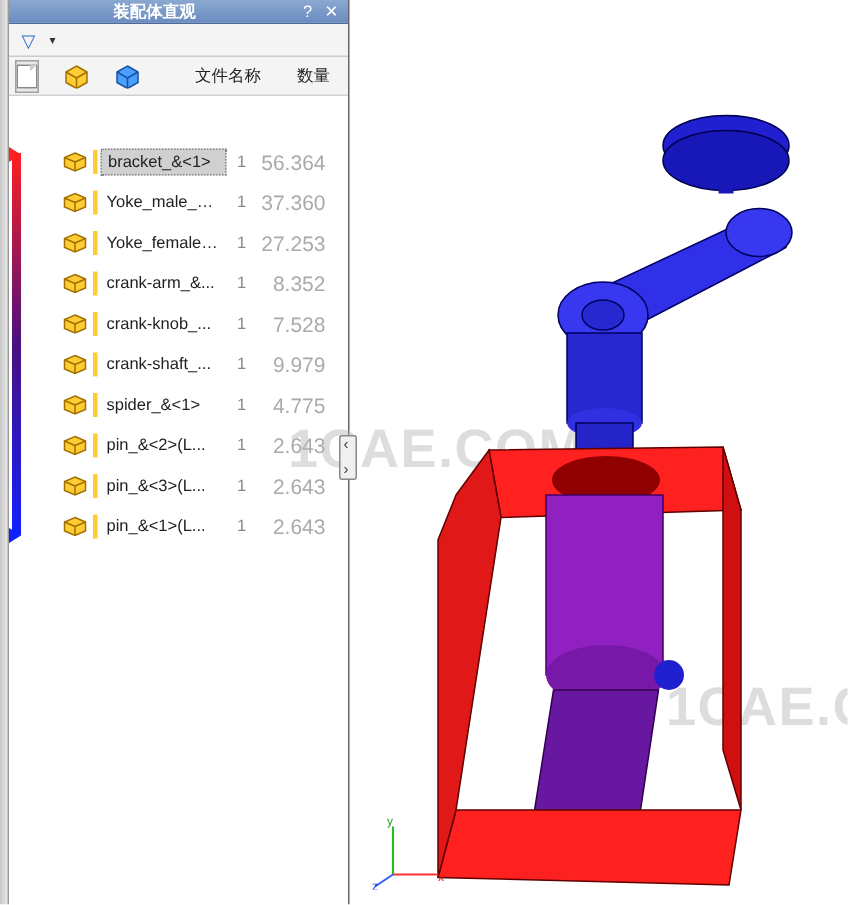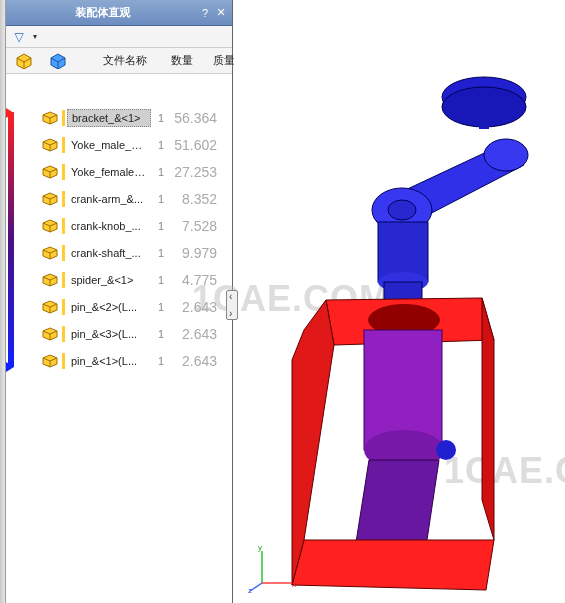--- a/index.html
+++ b/index.html
@@ -20,21 +20,21 @@
     border-right: 1px solid #999;
   }
   .side-panel {
     position: absolute;
     left: 6px; top: 0;
     width: 227px; height: 100%;
     background: #ffffff;
     border-right: 1px solid #666;
   }
   .panel-titlebar {
-    height: 26px;
+    height: 16px;
     background: linear-gradient(#8aa8d0, #6b8cc0);
     color: #fff;
     display: flex;
     align-items: center;
     padding: 0 4px;
     border-bottom: 1px solid #4a6a9a;
     position: relative;
   }
   .panel-titlebar .title {
     flex: 1;
@@ -70,21 +70,20 @@
     font-size: 12px;
   }
   .tool-row {
     height: 26px;
     background: #f4f4f4;
     border-bottom: 1px solid #d0d0d0;
     display: flex;
     align-items: center;
     padding-left: 4px;
     gap: 16px;
-    justify-content: center;
   }
   .tool-btn {
     width: 22px; height: 22px;
     border: 1px solid transparent;
     display: inline-flex;
     align-items: center;
     justify-content: center;
     cursor: pointer;
   }
   .tool-btn.active {
@@ -322,21 +321,21 @@
             <svg width="16" height="14">
               <polygon points="8,1 15,4 15,10 8,13 1,10 1,4" fill="#ffcc33" stroke="#a07000"></polygon>
               <line x1="1" y1="4" x2="8" y2="7" stroke="#a07000"></line>
               <line x1="15" y1="4" x2="8" y2="7" stroke="#a07000"></line>
               <line x1="8" y1="7" x2="8" y2="13" stroke="#a07000"></line>
             </svg>
           </span>
           <span class="bar"></span>
           <span class="name-cell">Yoke_male_&amp;...</span>
           <span class="qty-cell">1</span>
-          <span class="mass-cell">51.602</span>
+          <span class="mass-cell">37.360</span>
         </div>
         <div class="tree-row">
           <span class="part-icon">
             <svg width="16" height="14">
               <polygon points="8,1 15,4 15,10 8,13 1,10 1,4" fill="#ffcc33" stroke="#a07000"></polygon>
               <line x1="1" y1="4" x2="8" y2="7" stroke="#a07000"></line>
               <line x1="15" y1="4" x2="8" y2="7" stroke="#a07000"></line>
               <line x1="8" y1="7" x2="8" y2="13" stroke="#a07000"></line>
             </svg>
           </span>

